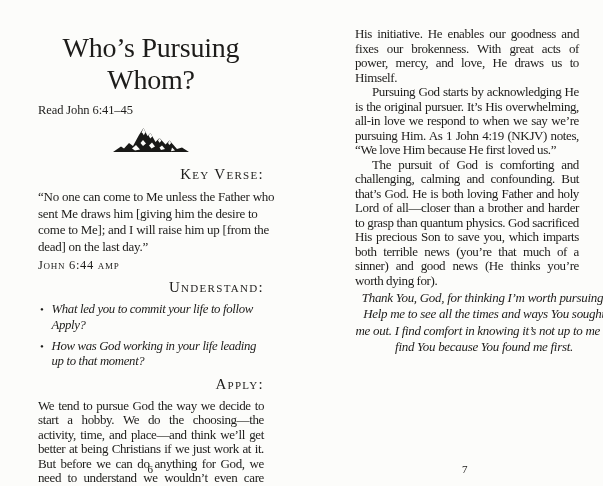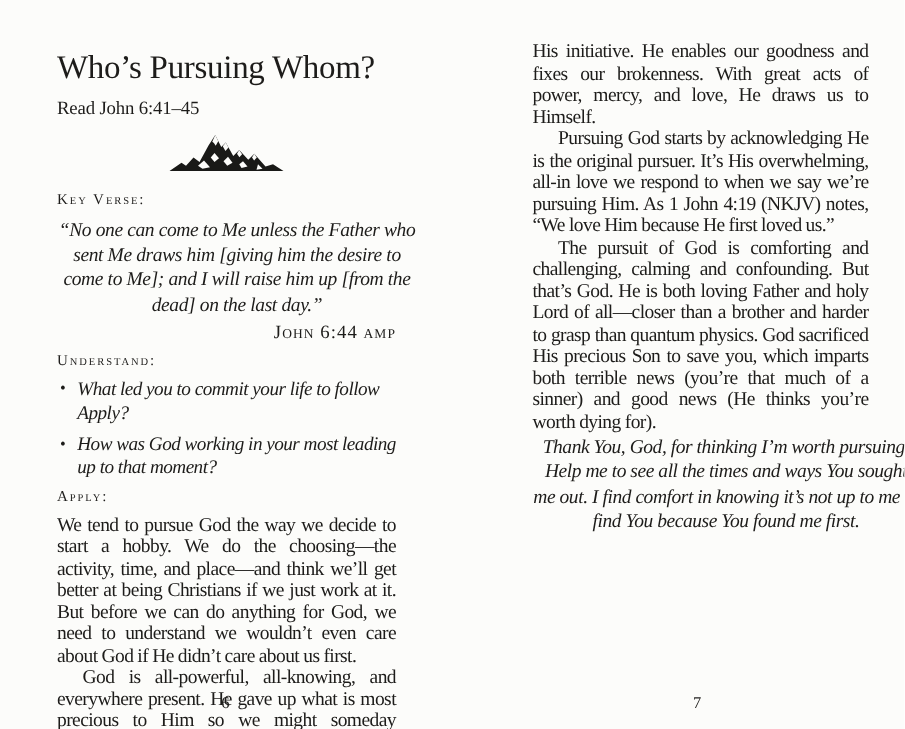--- a/index.html
+++ b/index.html
@@ -19,54 +19,54 @@
   .page {
     position: absolute;
     top: 0;
     height: 486px;
     box-sizing: border-box;
   }
   .page-left  { left: 0;    width: 301px; padding: 24px 37px 0 38px; }
   .page-right { left: 314px; width: 302px; padding: 27px 37px 4px 41px; }
 
   .chapter-title {
-    font-size: 22px;
+    font-size: 28px;
     font-weight: 500;
+    text-align: center;
     letter-spacing: -0.2px;
     margin: 8px 0 7px 0;
   }
   .read-line {
     font-size: 12.5px;
     letter-spacing: -0.1px;
     margin: 0 0 8px 0;
   }
   .icon-wrap {
     text-align: center;
     margin: 6px 0 8px 0;
     height: 32px;
   }
   .sc-heading {
     font-variant: small-caps;
-    text-align: left;
-    font-size: 10px;
+    text-align: right;
+    font-size: 15px;
     letter-spacing: 1.3px;
     margin: 0 0 6px 0;
   }
   .kv-quote {
-    font-style: italic;
-    text-align: center;
+    text-align: left;
     font-size: 13px;
     line-height: 16.6px;
     letter-spacing: -0.25px;
     width: 240px;
     margin: 0 auto;
   }
   .kv-ref {
     font-variant: small-caps;
-    text-align: right;
+    text-align: left;
     font-size: 12.5px;
     letter-spacing: 0.7px;
     margin: 3px 0 6px 0;
   }
   .qlist { margin: 4px 0 2px 0; }
   .q-item {
     display: flex;
     gap: 8px;
     font-style: italic;
     font-size: 12.8px;
@@ -137,21 +137,21 @@
 
     <div class="sc-heading">Understand:</div>
 
     <div class="qlist">
       <div class="q-item">
         <span class="q-bullet">•</span>
         <span>What led you to commit your life to follow Apply?</span>
       </div>
       <div class="q-item">
         <span class="q-bullet">•</span>
-        <span>How was God working in your most leading up to that moment?</span>
+        <span>How was God working in your life leading up to that moment?</span>
       </div>
     </div>
 
     <div class="sc-heading">Apply:</div>
 
     <p class="body-p">We tend to pursue God the way we decide to start a hobby. We do the choosing—the activity, time, and place—and think we’ll get better at being Christians if we just work at it. But before we can do anything for God, we need to understand we wouldn’t even care about God if He didn’t care about us first.</p>
     <p class="body-p indent">God is all-powerful, all-knowing, and everywhere present. He gave up what is most precious to Him so we might someday understand and respond to</p>
 
     <div class="page-num">6</div>
   </div>

